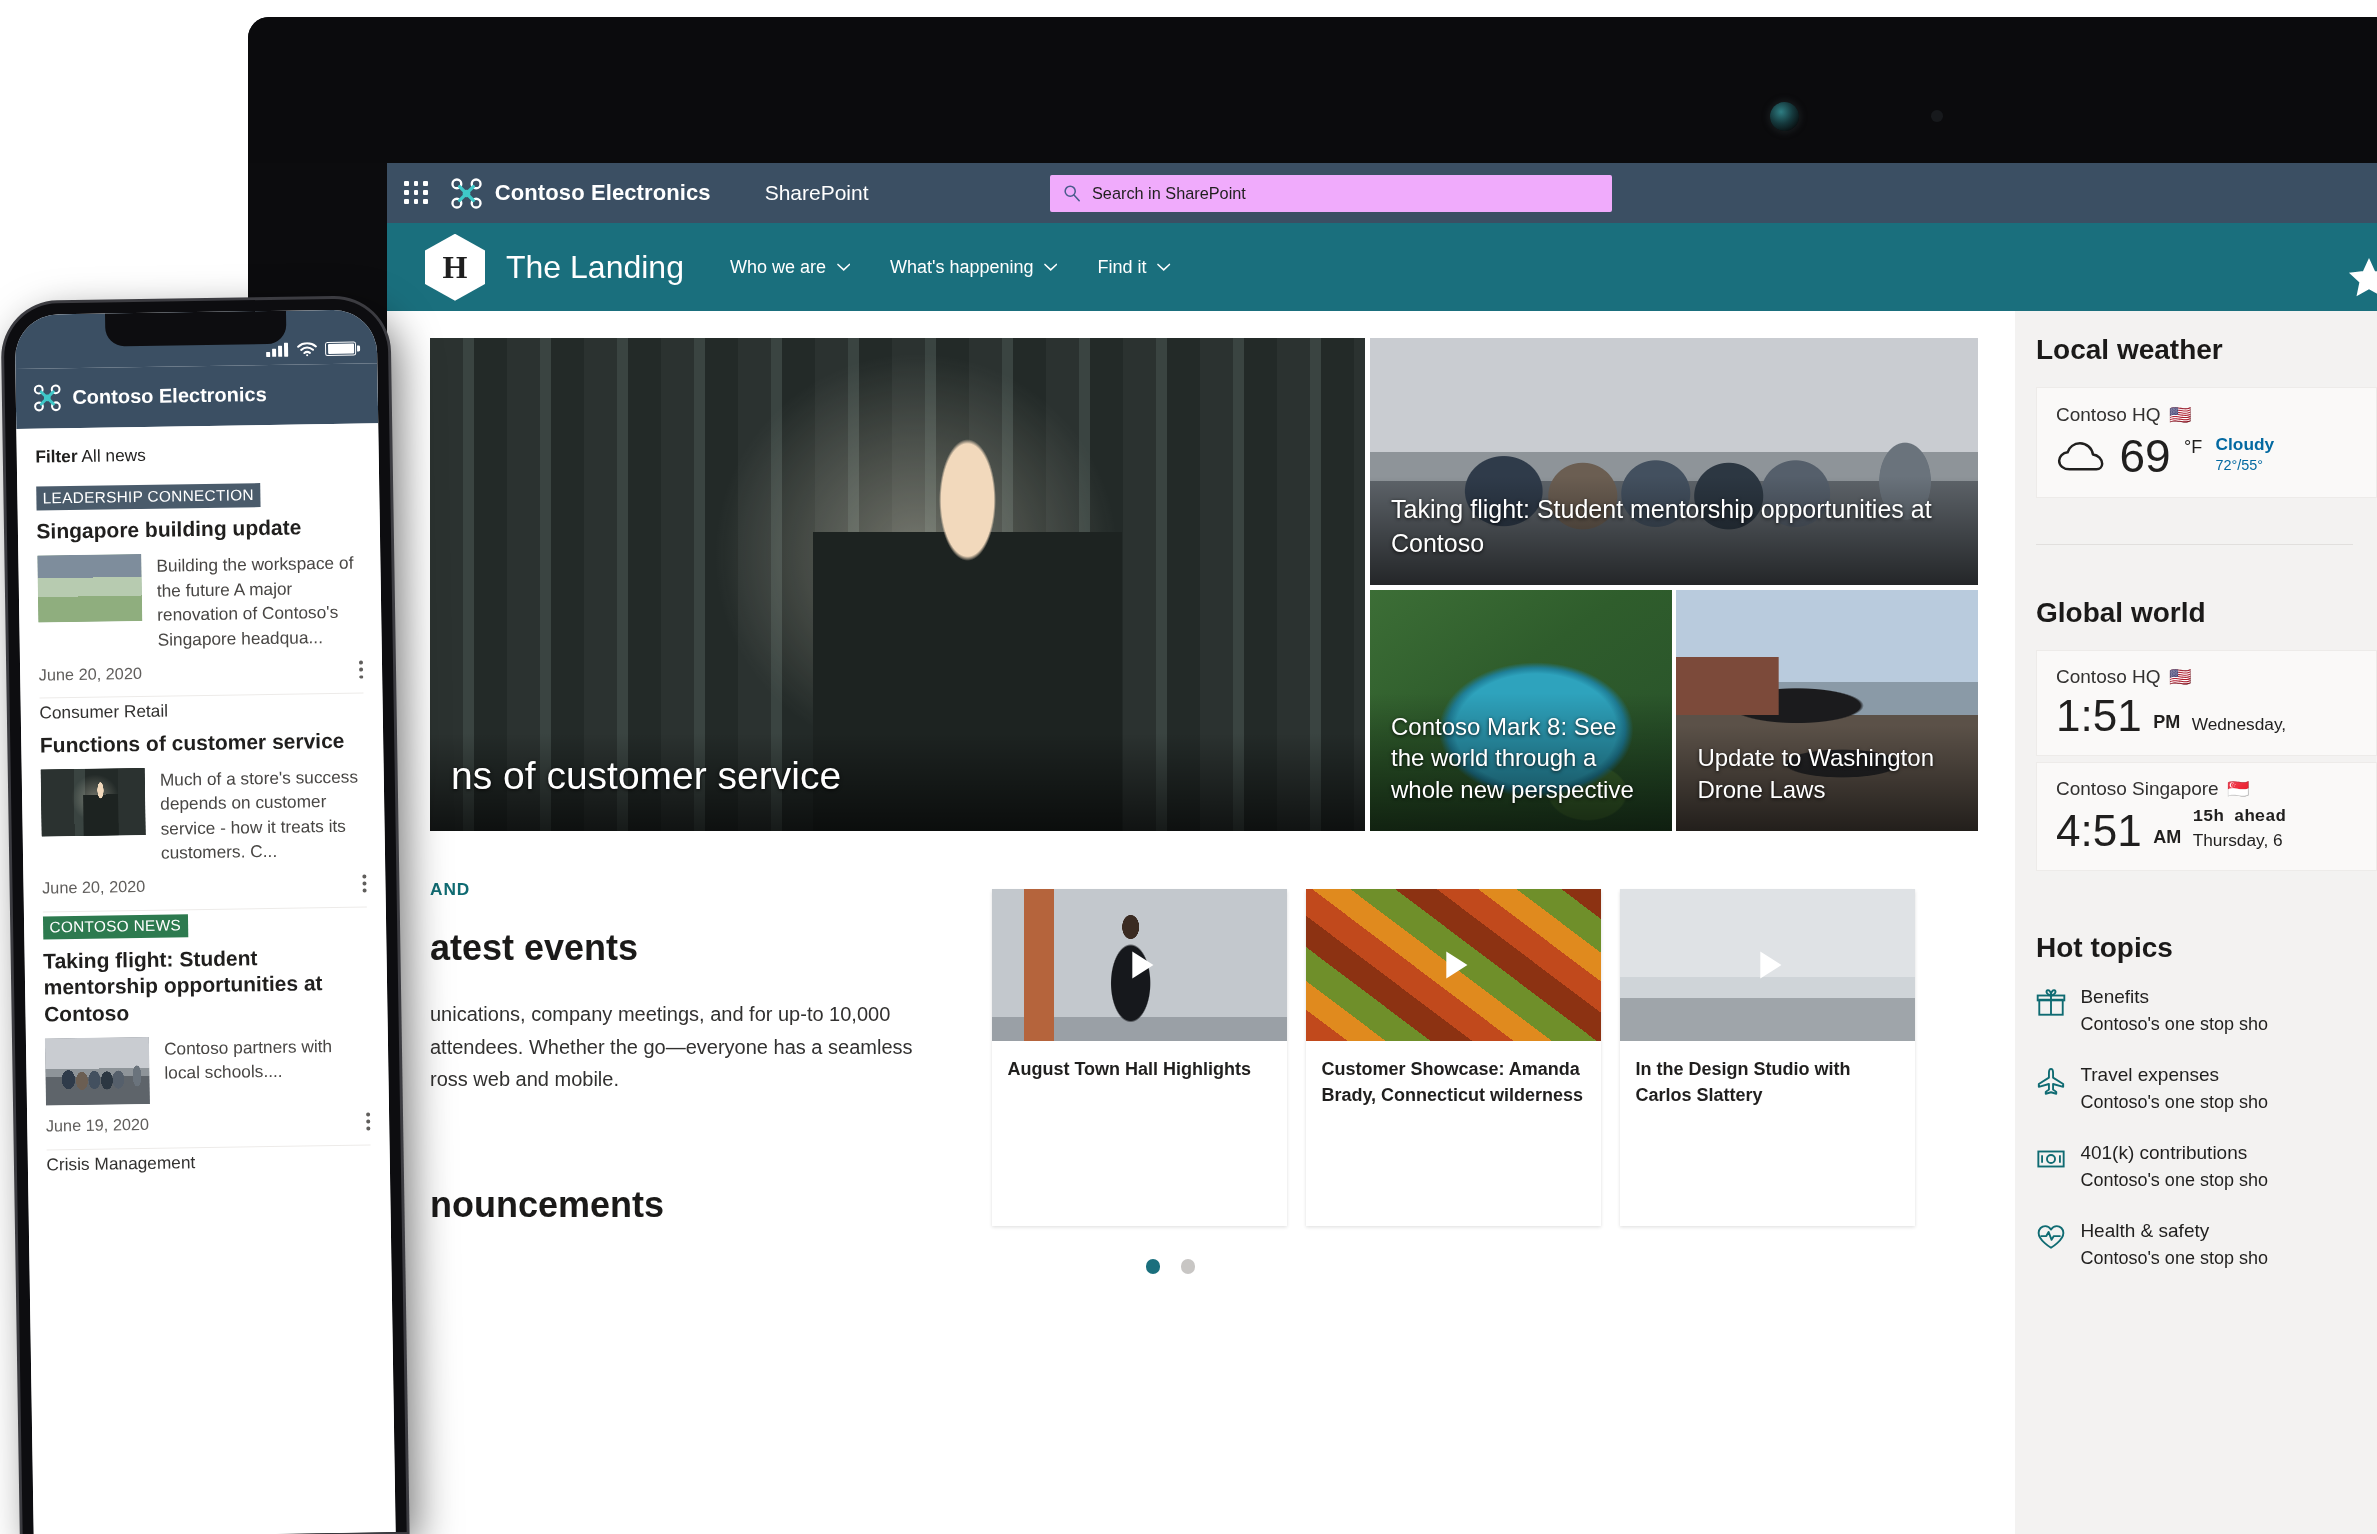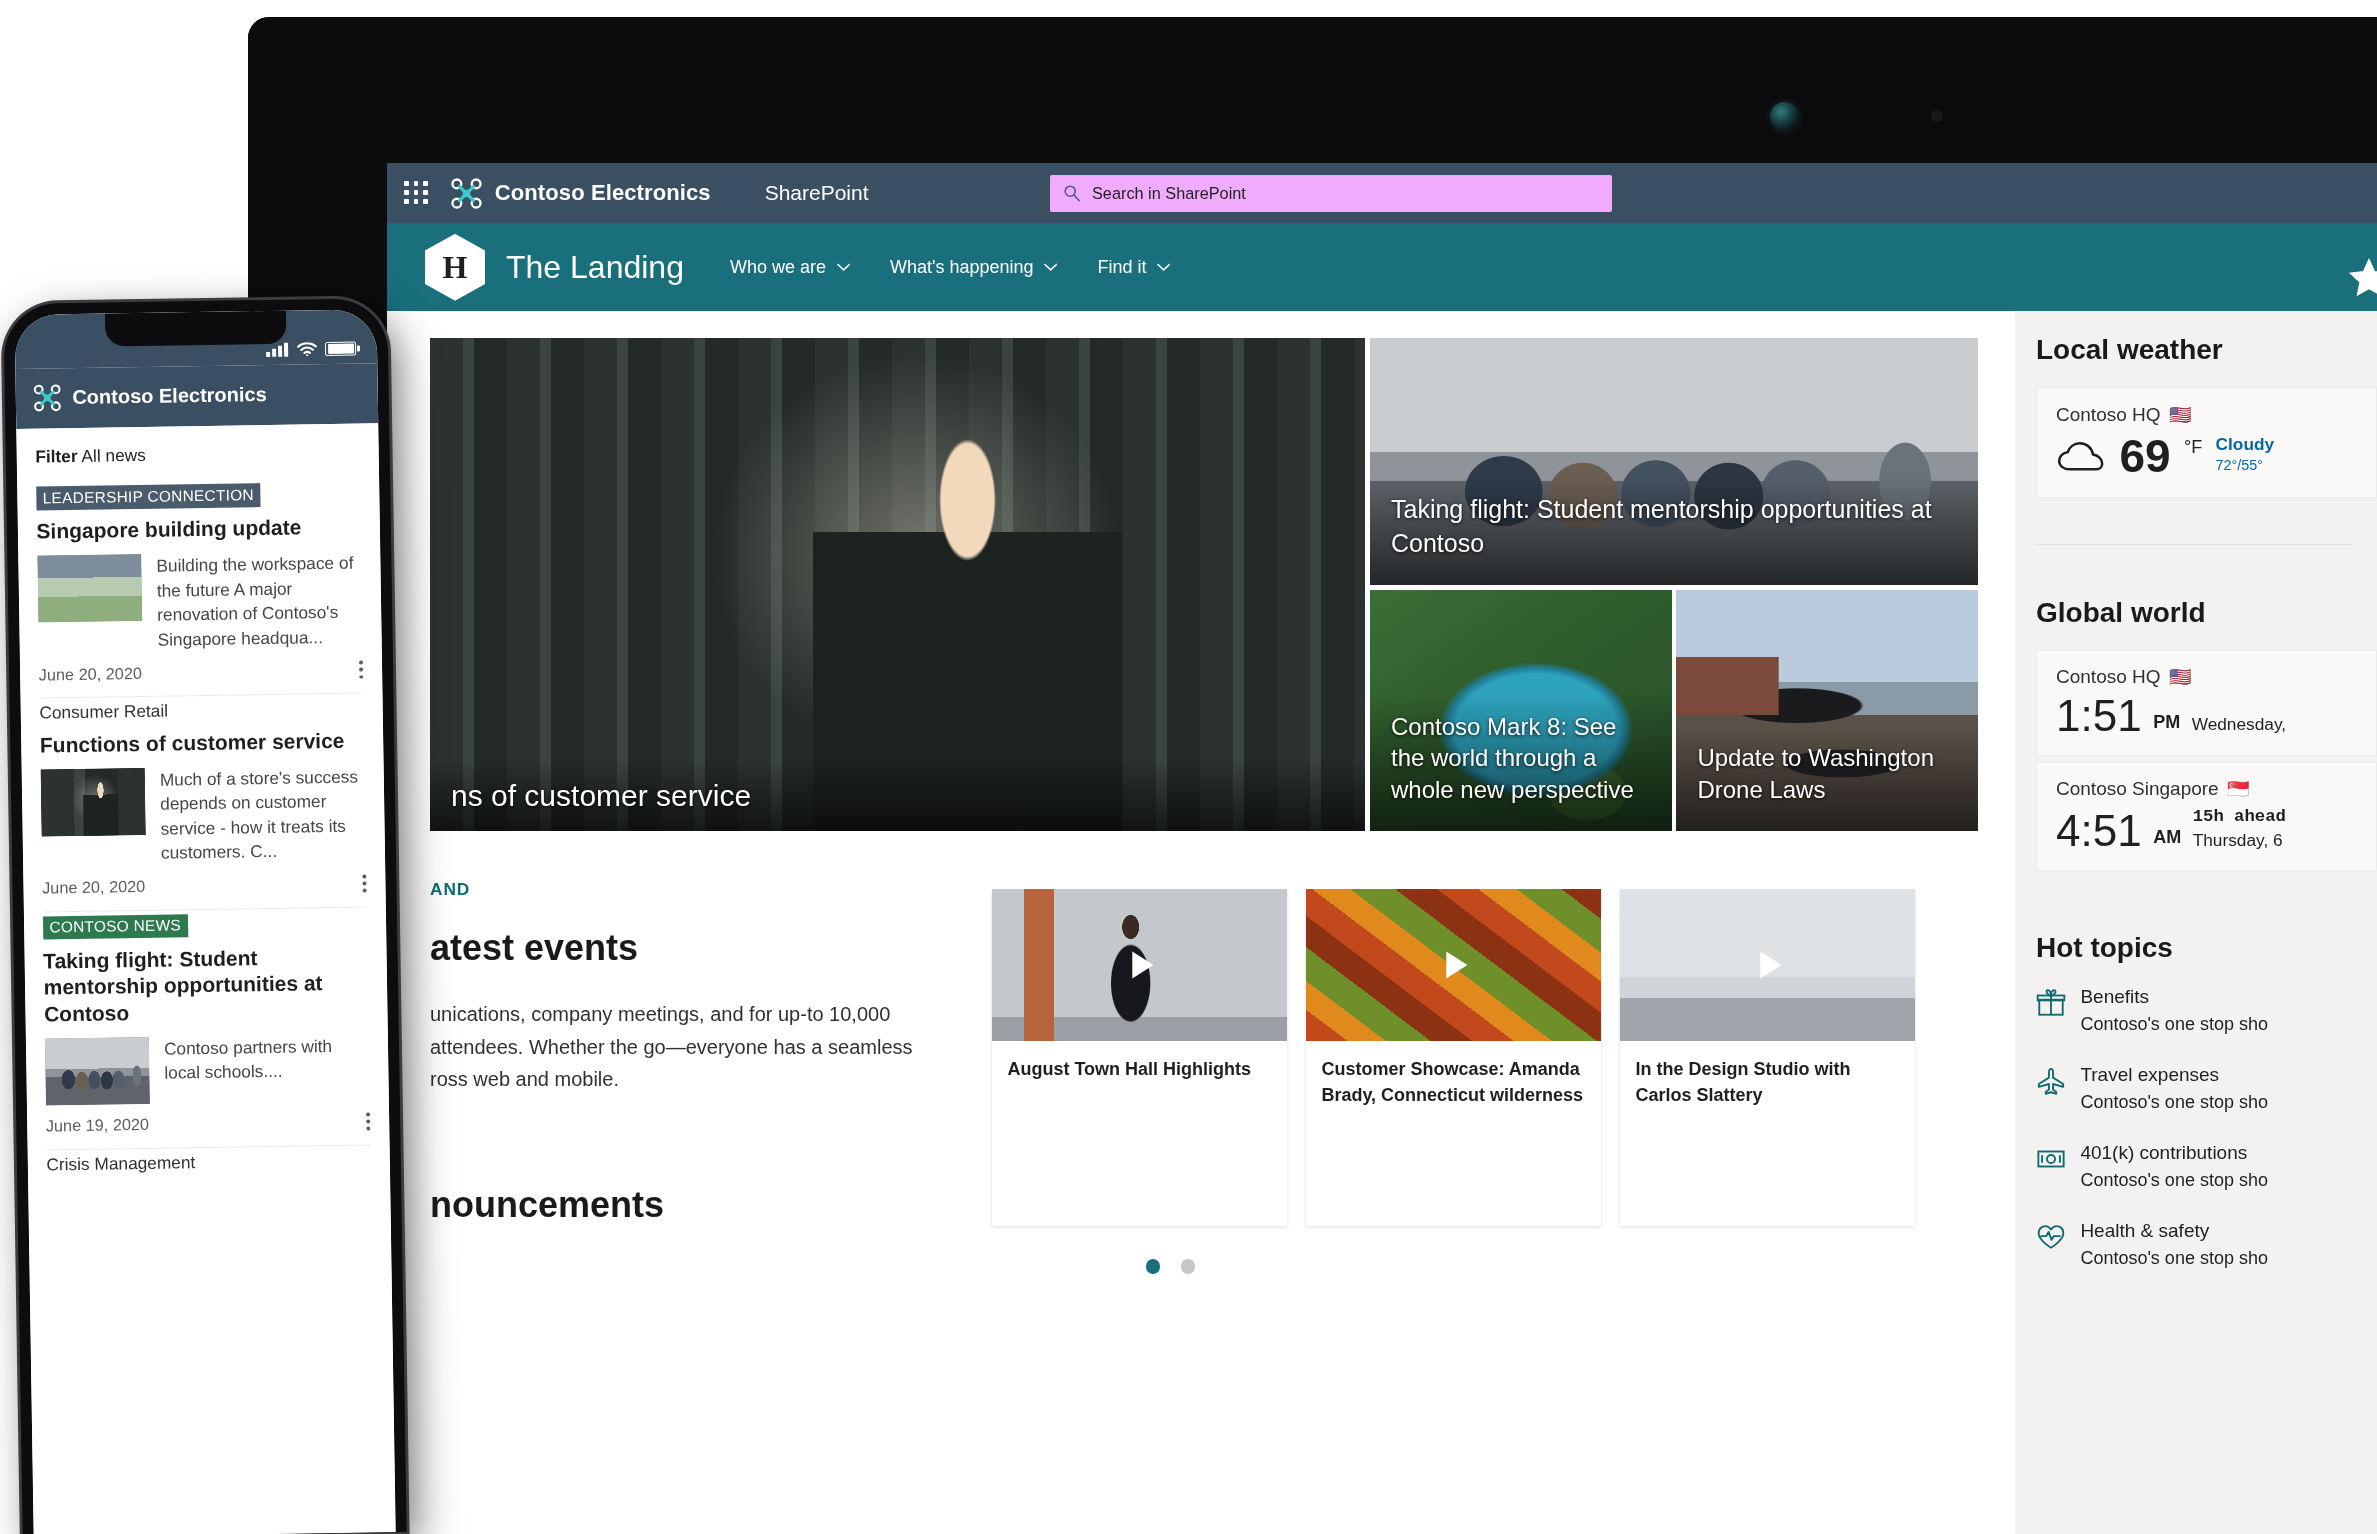--- a/index.html
+++ b/index.html
@@ -90,21 +90,21 @@
   #hero-right-bot { display:flex; gap:4.8px; height:49.5%; }
   #hero-rb-l, #hero-rb-r { position:relative; width:50%; overflow:hidden;padding-left:22px; }
 
   .hero-cap {
     position:absolute; left:0; bottom:0; width:100%;
     color:#fff; padding:17.3px 21px 25px 21px;
     font-size:25px; line-height:1.33; font-weight:400;
     text-shadow:0 1px 3.8px rgba(0,0,0,.85);
     background:linear-gradient(to top, rgba(0,0,0,.62) 0%, rgba(0,0,0,.28) 55%, rgba(0,0,0,0) 100%);
   }
-  .hero-cap.big { font-size:30px; padding-bottom:15px; }
+  .hero-cap.big { font-size:39px; padding-bottom:29px; }
   .hero-cap.sm { font-size:24px; }
 
   
   .ph-store {
     position:absolute; inset:0;
     background:
       radial-gradient(circle at 52% 44%, rgba(255,248,225,.35) 0%, rgba(0,0,0,0) 36%),
       repeating-linear-gradient(90deg,#2b3230 0 33px,#3a4441 33px 44px,#232a28 44px 77px),
       repeating-linear-gradient(0deg,#1f2523 0 38px,#333c39 38px 50px),
       #2a312f;
@@ -207,21 +207,21 @@
   .dot { width:14.4px; height:14.4px; border-radius:50%; background:#c8c6c4; }
   .dot.on { background:#1a6f7d; }
 
   
   .rc-h { font-size:28px; font-weight:600; color:#1b1a19; margin-bottom:21px; }
   .rc-card { background:#faf9f8; border:1px solid #edebe9; padding:15.4px 19px 17.3px 19px; margin-bottom:5.8px; }
   .rc-loc { font-size:19px; color:#323130; display:flex; align-items:center; gap:8.6px; }
   .flag { font-size:18px; line-height:1; }
   .wx-row { display:flex; align-items:flex-end; gap:13.4px; margin-top:7.7px; }
   .wx-icon { width:50px; height:38px; flex:0 0 auto; margin-bottom:3.8px; }
-  .wx-temp { font-size:46px; font-weight:700; color:#201f1e; line-height:1; }
+  .wx-temp { font-size:46px; font-weight:400; color:#201f1e; line-height:1; }
   .wx-unit { font-size:18px; color:#201f1e; margin-bottom:21px; }
   .wx-cond { font-size:17.3px; font-weight:600; color:#0369a1; margin-bottom:3.8px; line-height:1.33; }
   .wx-cond small { display:block; font-weight:400; }
   .tm-row { display:flex; align-items:flex-end; gap:11.5px; margin-top:5.8px; }
   .tm-time { font-size:44px; font-weight:300; color:#201f1e; line-height:1; }
   .tm-ampm { font-size:18px; font-weight:600; color:#201f1e; margin-bottom:4.8px; }
   .tm-meta { font-size:17.3px; color:#201f1e; margin-bottom:1.9px; line-height:1.3; white-space:nowrap; }
   .tm-meta b { font-weight:700; display:block;font-family:Liberation Mono, monospace; }
   .sep { height:1px; background:#e1dfdd; margin:46px 0 0 0; width:317px; }
   #hot-topics { margin-top:61px; }

